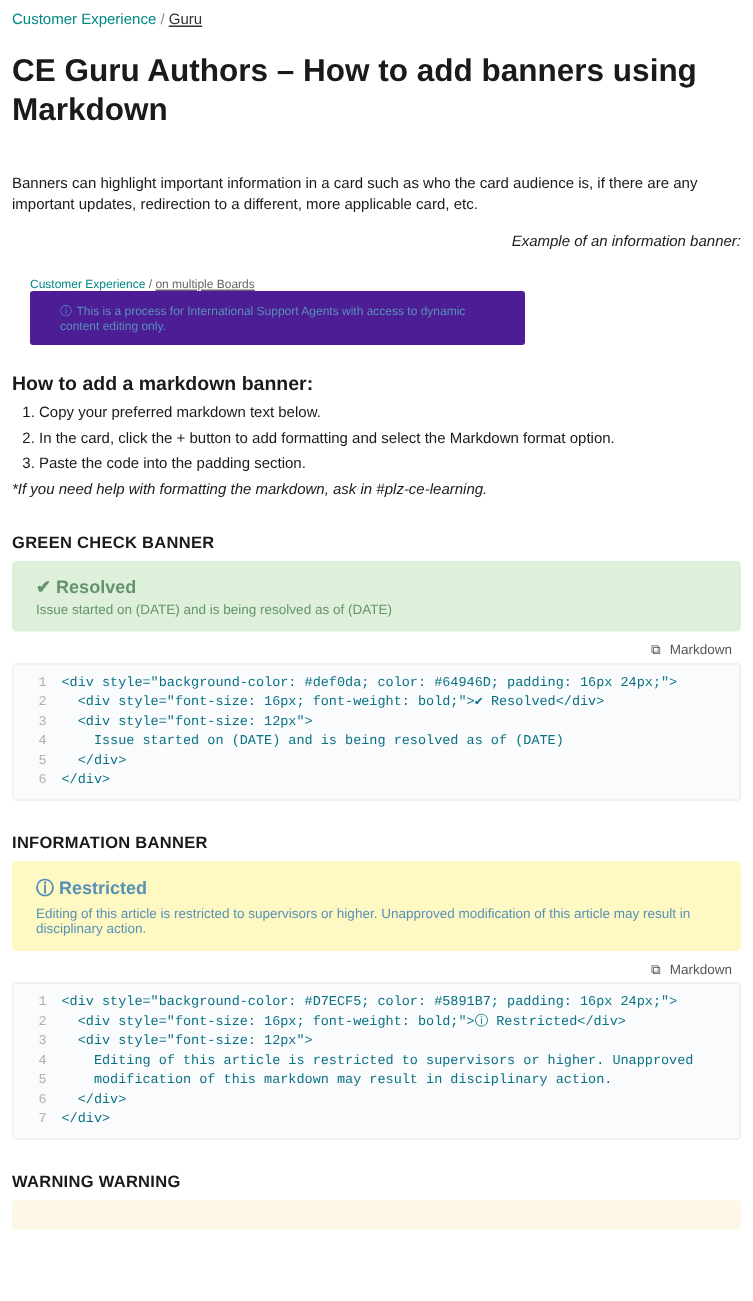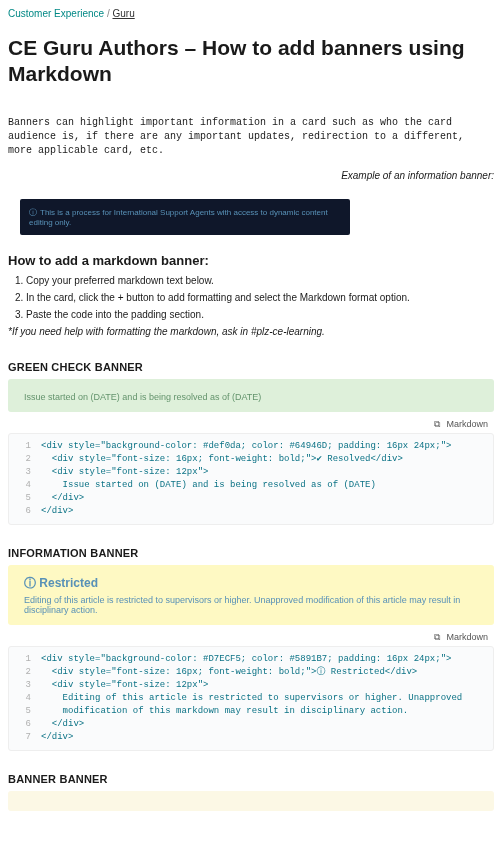--- a/index.html
+++ b/index.html
@@ -10,30 +10,30 @@
     font-size: 11px;
     color: #1a1a1a;
     width: 502px;
     background: #fff;
   }
   .breadcrumb { font-size: 10px; margin-bottom: 12px; }
   .breadcrumb a.first { color: #008885; text-decoration: none; font-weight: 500; }
   .breadcrumb .sep { color: #888; }
   .breadcrumb a.second { color: #333; text-decoration: underline; }
   h1.title { font-size: 21px; font-weight: 600; margin: 16px 0 28px 0; line-height: 1.25; }
-  p.intro { font-size: 10px; line-height: 1.4; margin: 18px 0 12px 0; font-family: Liberation Mono, monospace; }
+  p.intro { font-size: 10px; line-height: 1.4; margin: 18px 0 12px 0; }
   p.example-label { font-size: 10px; font-style: italic; margin: 0 0 18px 0; text-align: right; }
   .example-img { margin: 0 0 18px 12px; }
   .example-link { font-size: 8px; color: #666; }
   .example-link a.first { color: #008885; text-decoration: none; }
   .example-link .boards { text-decoration: underline; }
   .example-title { font-size: 13px; color: #333; margin: 8px 0 12px 0; line-height: 1.35; }
   .example-banner {
-    background: #0f172a; color: #5891B7; font-size: 8px;
-    padding: 8px 9px; border-radius: 2px; width: 330px;
+    background: #4c1d95; color: #5891B7; font-size: 8px;
+    padding: 8px 20px; border-radius: 2px; width: 330px;
   }
   .example-banner .info-icon { margin-right: 3px; }
   h2.howto { font-size: 13px; font-weight: 700; margin: 18px 0 6px 0; }
   ol.steps { margin: 0 0 4px 18px; padding: 0; font-size: 10px; }
   ol.steps li { margin-bottom: 3px; line-height: 1.4; }
   p.help-note { font-size: 10px; font-style: italic; margin: 0 0 24px 0; }
   h3.section { font-size: 11px; font-weight: 700; margin: 0 0 6px 0; letter-spacing: 0.2px; }
   .banner {
     padding: 10px 16px; border-radius: 3px; margin-bottom: 4px;
   }
@@ -64,35 +64,42 @@
   <span class="sep">/</span>
   <a href="#" class="second">Guru</a>
 </div>
 
 <h1 class="title">CE Guru Authors – How to add banners using Markdown</h1>
 
 <p class="intro">Banners can highlight important information in a card such as who the card audience is, if there are any important updates, redirection to a different, more applicable card, etc.</p>
 <p class="example-label">Example of an information banner:</p>
 
 <div class="example-img">
+  <div class="example-link">
+    <a class="first" href="#">Customer Experience</a><span> / </span><span class="boards">on multiple Boards</span>
+  </div>
   <div class="example-banner">
     <span class="info-icon">ⓘ</span><span>This is a process for International Support Agents with access to dynamic content editing only.</span>
   </div>
 </div>
 
 <h2 class="howto">How to add a markdown banner:</h2>
 <ol class="steps">
   <li>Copy your preferred markdown text below.</li>
   <li>In the card, click the + button to add formatting and select the Markdown format option.</li>
   <li>Paste the code into the padding section.</li>
 </ol>
 <p class="help-note">*If you need help with formatting the markdown, ask in #plz-ce-learning.</p>
 
 <h3 class="section">GREEN CHECK BANNER</h3>
 <div class="banner green">
+  <div class="banner-title">
+    <span>✔</span>
+    <span>Resolved</span>
+  </div>
   <div class="banner-sub">Issue started on (DATE) and is being resolved as of (DATE)</div>
 </div>
 <div class="code-header">
   <span class="copy-icon">⧉</span>
   <span>Markdown</span>
 </div>
 <pre class="code"><span class="ln">1</span><span class="markup">&lt;div style="background-color: #def0da; color: #64946D; padding: 16px 24px;"&gt;</span>
 <span class="ln">2</span><span class="markup">  &lt;div style="font-size: 16px; font-weight: bold;"&gt;✔ Resolved&lt;/div&gt;</span>
 <span class="ln">3</span><span class="markup">  &lt;div style="font-size: 12px"&gt;</span>
 <span class="ln">4</span><span class="markup">    Issue started on (DATE) and is being resolved as of (DATE)</span>
@@ -112,17 +119,17 @@
   <span>Markdown</span>
 </div>
 <pre class="code"><span class="ln">1</span><span class="markup">&lt;div style="background-color: #D7ECF5; color: #5891B7; padding: 16px 24px;"&gt;</span>
 <span class="ln">2</span><span class="markup">  &lt;div style="font-size: 16px; font-weight: bold;"&gt;ⓘ Restricted&lt;/div&gt;</span>
 <span class="ln">3</span><span class="markup">  &lt;div style="font-size: 12px"&gt;</span>
 <span class="ln">4</span><span class="markup">    Editing of this article is restricted to supervisors or higher. Unapproved</span>
 <span class="ln">5</span><span class="markup">    modification of this markdown may result in disciplinary action.</span>
 <span class="ln">6</span><span class="markup">  &lt;/div&gt;</span>
 <span class="ln">7</span><span class="markup">&lt;/div&gt;</span></pre>
 
-<h3 class="section">BANNER BANNER</h3>
+<h3 class="section">WARNING WARNING</h3>
 <div class="banner yellow">
   
   
 </div>
 
 </body></html>

